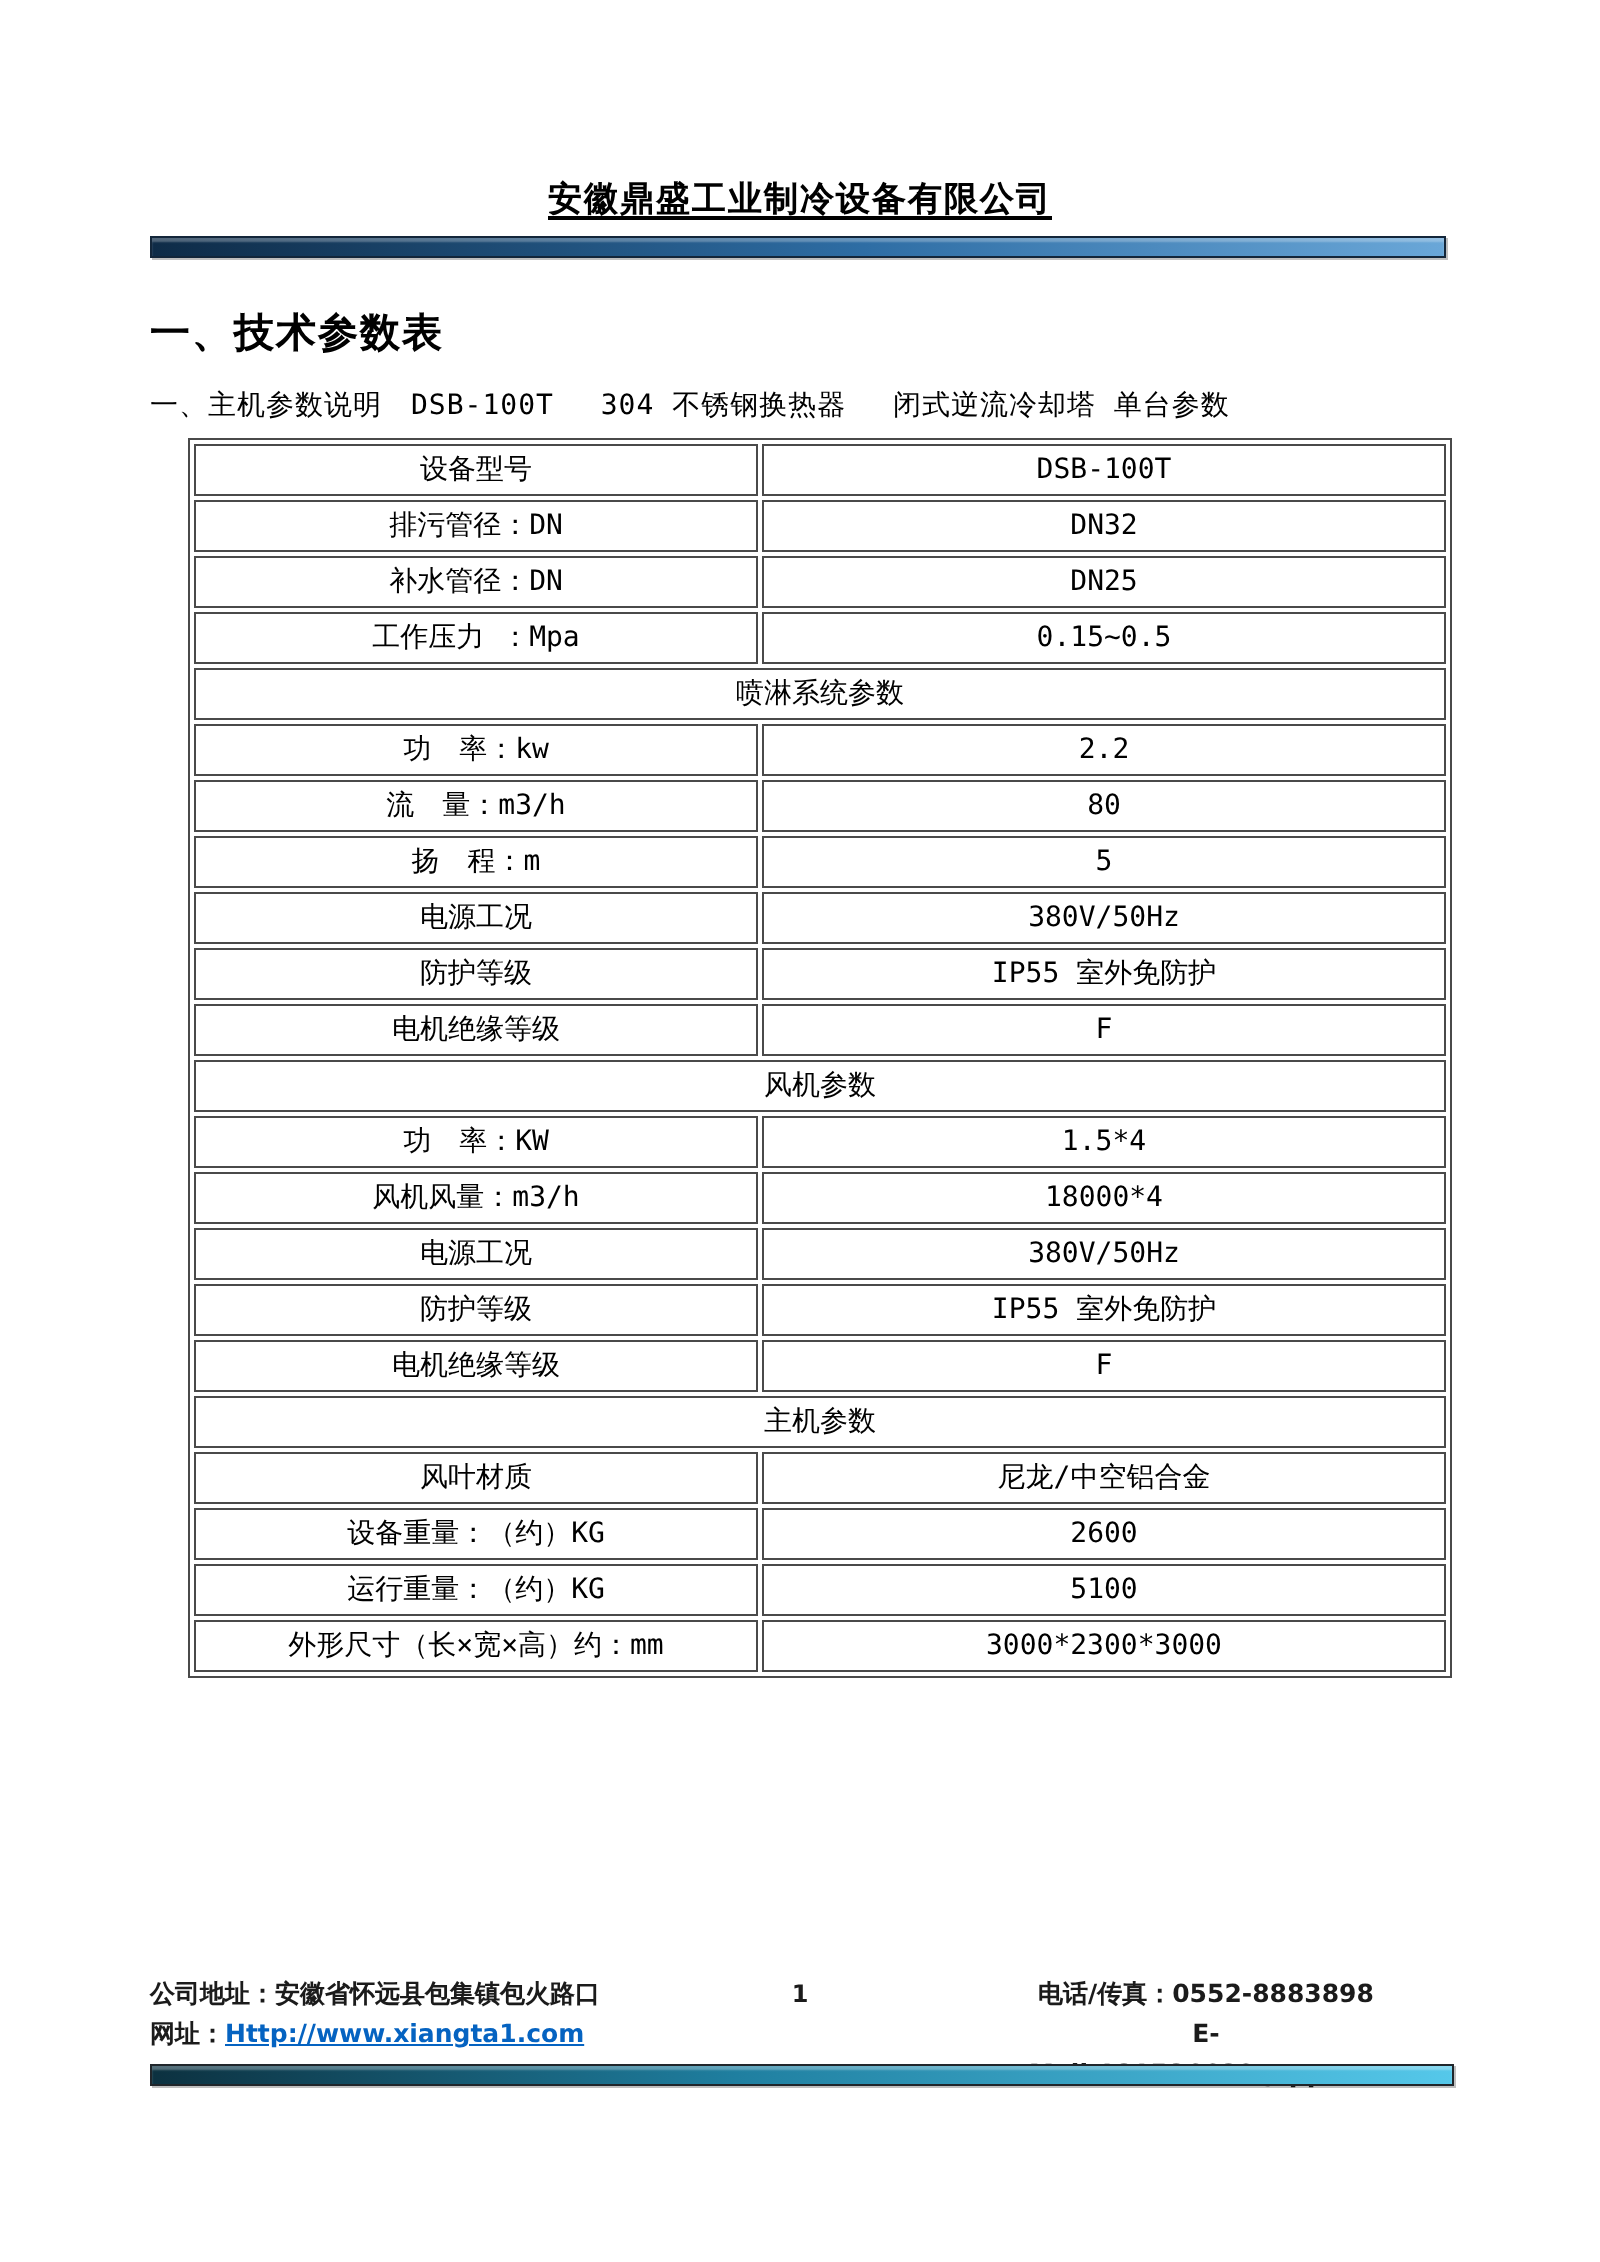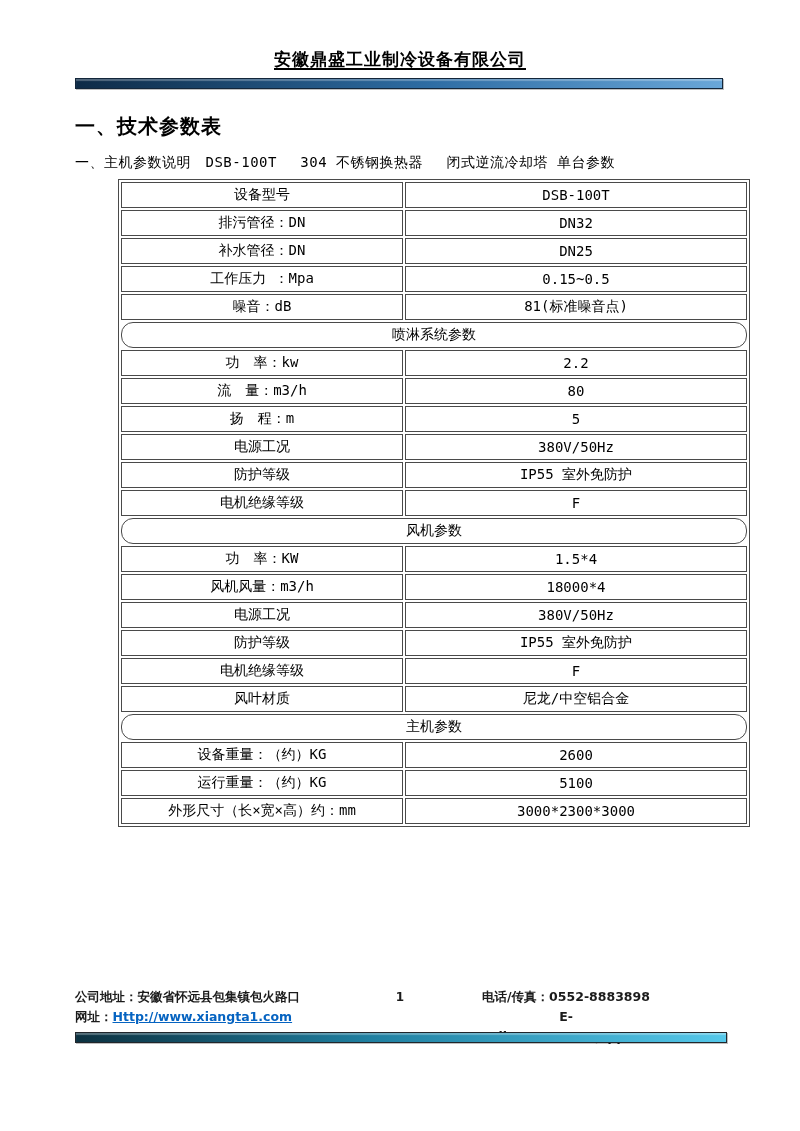--- a/index.html
+++ b/index.html
@@ -7,21 +7,21 @@
     position:relative;
     width:800px;height:1131px;
     background:#ffffff;
     font-family:"DejaVu Sans","Liberation Sans",sans-serif;
     color:#000;
     overflow:hidden;
     box-sizing:border-box;
     outline:1px solid #e8e8e8;
   }
   .company-title{
-    padding-top:48px;
+    padding-top:88px;
     text-align:center;
     font-size:17px;
     font-weight:bold;
     letter-spacing:1px;
     text-decoration:underline;
     text-decoration-thickness:1.5px;
     text-underline-offset:3px;
     font-family:"DejaVu Serif","Liberation Serif",serif;
   }
   .top-bar{
@@ -37,51 +37,51 @@
     font-weight:bold;
     letter-spacing:1px;
   }
   .table-caption{
     margin:14px 0 7px 75px;
     font-size:14px;
     letter-spacing:.5px;
     font-family:"DejaVu Sans Mono","Liberation Mono",monospace;
   }
   table.spec{
-    margin-left:118px;
+    margin-left:94px;
     width:632px;
     border-collapse:separate;
     border-spacing:2px;
     border:1px solid var(--table-border);
     table-layout:fixed;
   }
   table.spec td{
     border:1px solid var(--table-border);
     text-align:center;
     vertical-align:middle;
     font-size:14px;
     height:24px;
     padding:0 4px;
     font-family:"DejaVu Sans Mono","Liberation Mono",monospace;
     white-space:nowrap;
     overflow:hidden;
   }
   table.spec td.label{width:272px;}
-  table.spec td.section{font-size:14px;border-radius:12px;}
+  table.spec td.section{font-size:14px;}
   .footer{
     position:absolute;
     top:987px;left:0;width:100%;
     font-size:12.5px;
     font-weight:600;
     line-height:20px;
     color:#1b1b1b;
   }
   .footer .f-left{position:absolute;left:75px;top:0;text-align:left;}
   .footer .f-center{position:absolute;left:0;top:0;width:100%;text-align:center;font-weight:700;font-size:12px;}
-  .footer .f-right{position:absolute;left:471px;top:0;width:190px;text-align:center;}
+  .footer .f-right{position:absolute;left:508px;top:0;width:190px;text-align:center;}
   .footer a{color:var(--link-color);text-decoration:underline;font-weight:700;}
   .bottom-bar{
     position:absolute;
     top:1032px;left:75px;
     width:650px;height:9px;
     border:1px solid #20262b;
     background:linear-gradient(to right,var(--bottom-bar-start),#1f7fa0 45%,var(--bottom-bar-end));
     box-shadow:inset 0 2px 1px rgba(255,255,255,.3), 1px 1px 0 rgba(0,0,0,.25);
   }
 </style>
@@ -110,24 +110,20 @@
         </tr>
         <tr>
           <td class="label">补水管径：DN</td>
           <td class="value">DN25</td>
         </tr>
         <tr>
           <td class="label">工作压力 ：Mpa</td>
           <td class="value">0.15~0.5</td>
         </tr>
         <tr>
-          <td class="label">噪音：dB</td>
-          <td class="value">81(标准噪音点)</td>
-        </tr>
-        <tr>
           <td colspan="2" class="section">喷淋系统参数</td>
         </tr>
         <tr>
           <td class="label">功　率：kw</td>
           <td class="value">2.2</td>
         </tr>
         <tr>
           <td class="label">流　量：m3/h</td>
           <td class="value">80</td>
         </tr>
@@ -164,25 +160,25 @@
         </tr>
         <tr>
           <td class="label">防护等级</td>
           <td class="value">IP55 室外免防护</td>
         </tr>
         <tr>
           <td class="label">电机绝缘等级</td>
           <td class="value">F</td>
         </tr>
         <tr>
+          <td colspan="2" class="section">主机参数</td>
+        </tr>
+        <tr>
           <td class="label">风叶材质</td>
           <td class="value">尼龙/中空铝合金</td>
-        </tr>
-        <tr>
-          <td colspan="2" class="section">主机参数</td>
         </tr>
         <tr>
           <td class="label">设备重量：（约）KG</td>
           <td class="value">2600</td>
         </tr>
         <tr>
           <td class="label">运行重量：（约）KG</td>
           <td class="value">5100</td>
         </tr>
         <tr>

